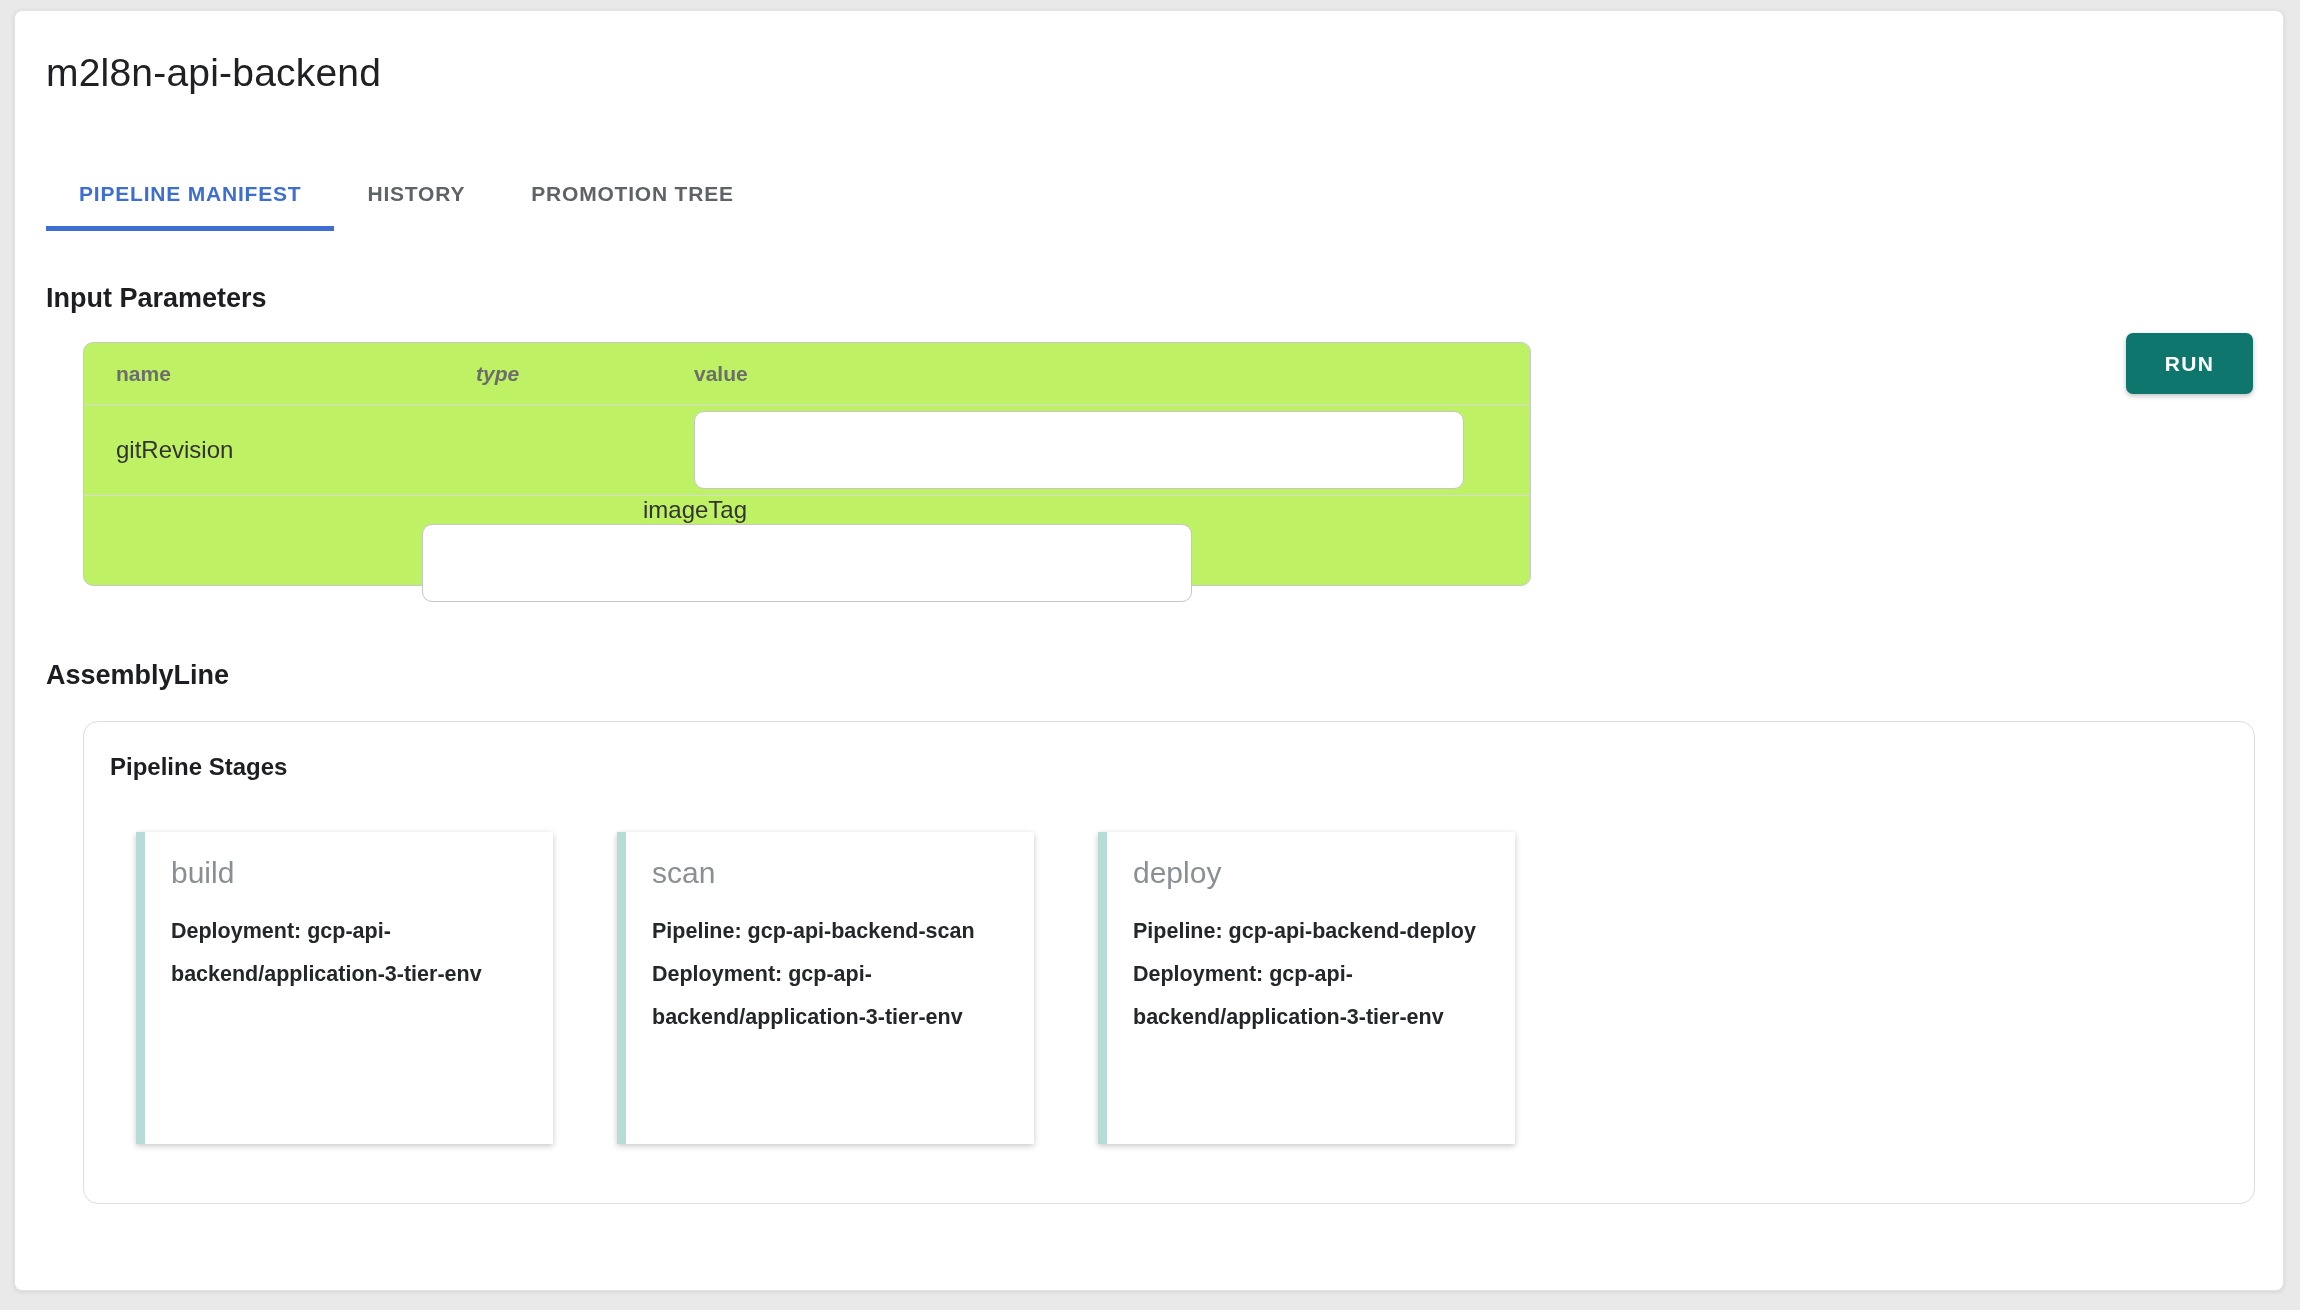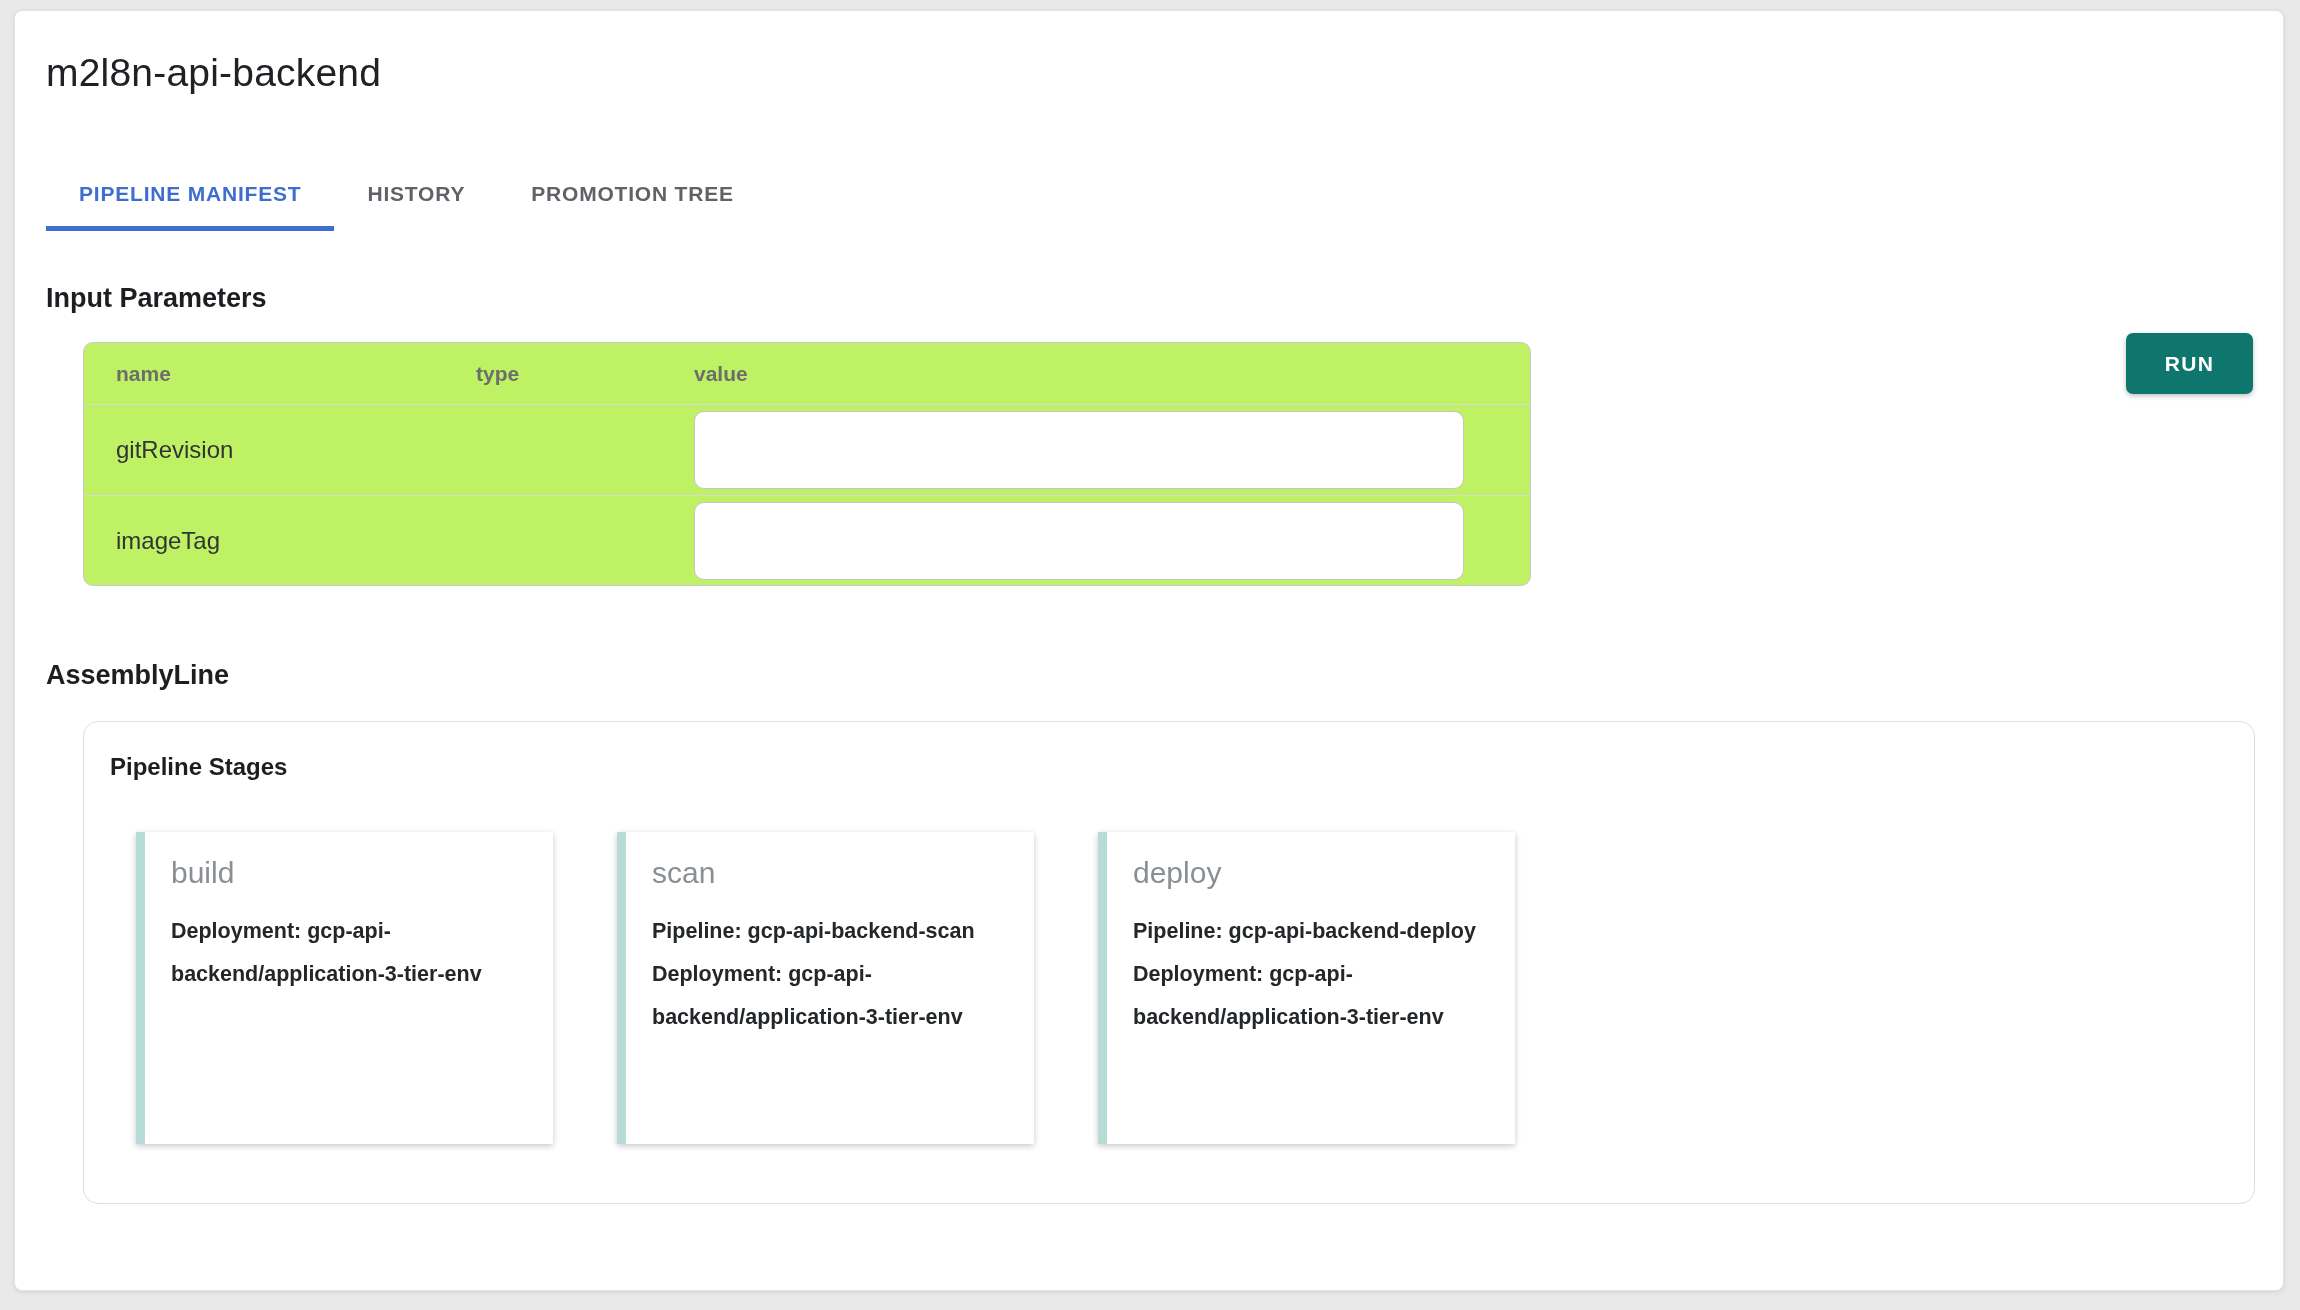--- a/index.html
+++ b/index.html
@@ -78,23 +78,23 @@
     display: flex;
     align-items: center;
   }
   .param-header-row {
     height: 62px;
     border-bottom: 1px solid #d9d9d9;
   }
   .param-row {
     height: 90px;
   }
-  .param-row + .param-row { border-top: 1px solid #d9d9d9; }
+  .param-row + .param-row { border-top: 1px solid #d9d9d9; flex-direction: column; }
   .col-name  { width: 392px; padding-left: 32px; }
-  .col-type  { width: 218px; }
+  .col-type  { width: 218px; font-style: italic; }
   .col-value { flex: 1; }
   .param-header-row .cell-label {
     font-size: 21px;
     font-weight: 700;
     color: #6d6d6d;
   }
   .param-row .cell-text {
     font-size: 24px;
     font-weight: 400;
     color: #333333;

